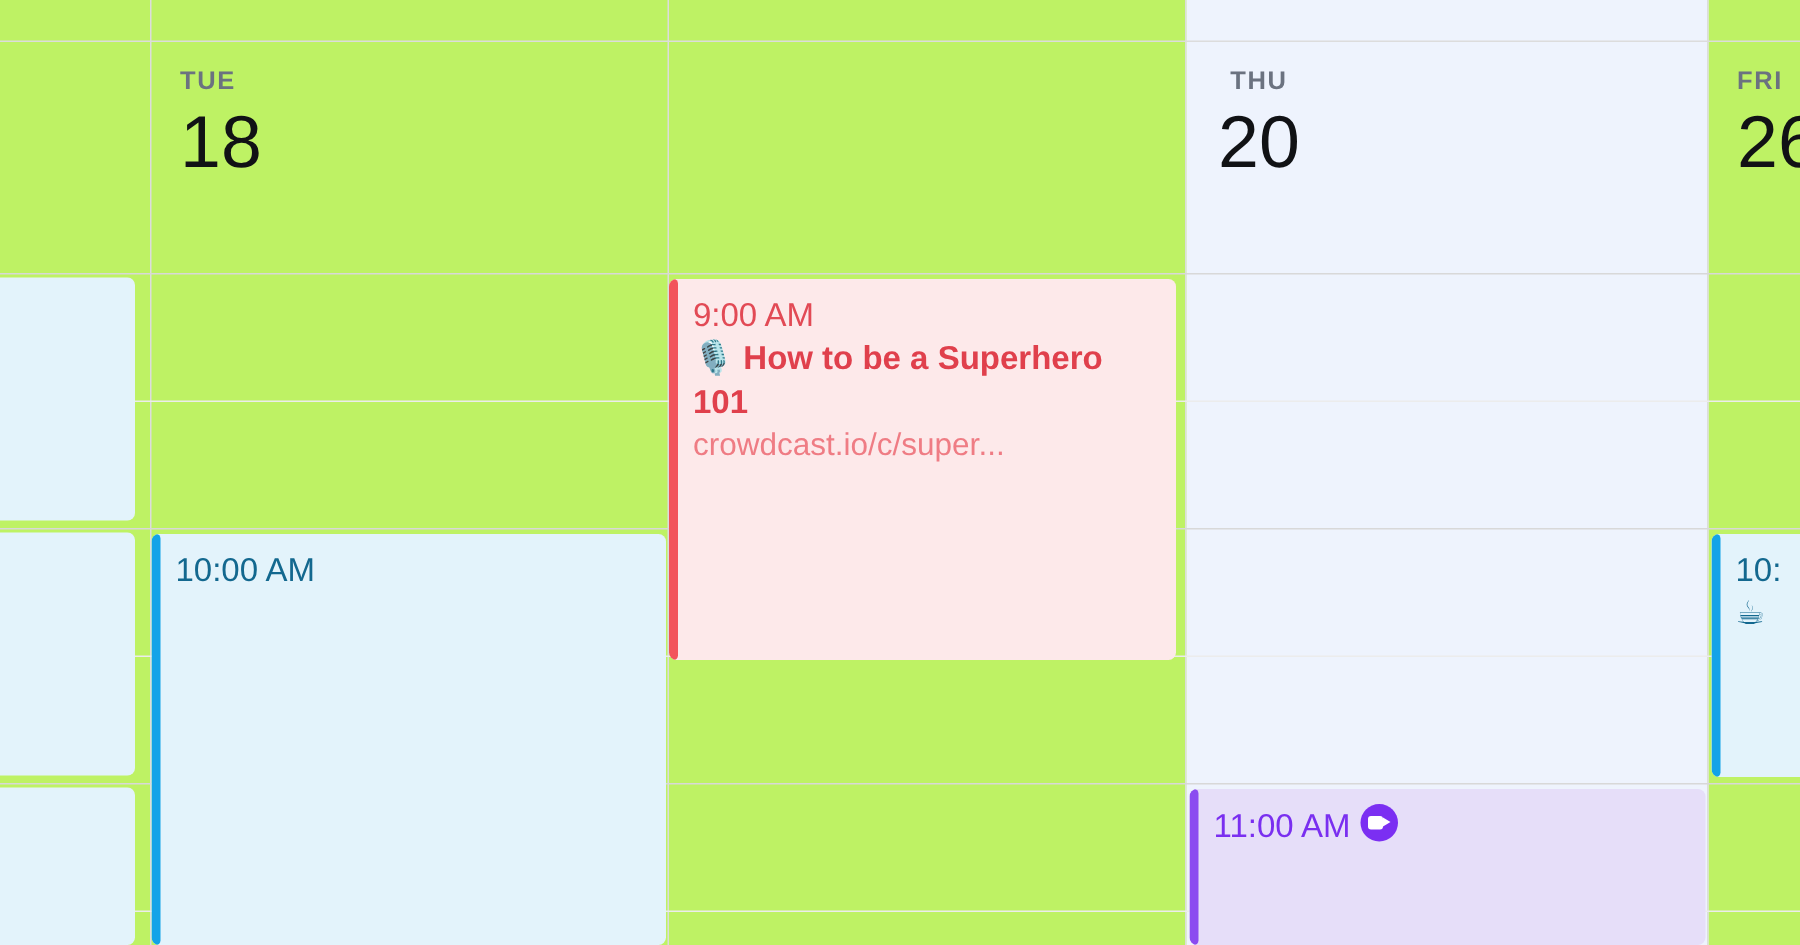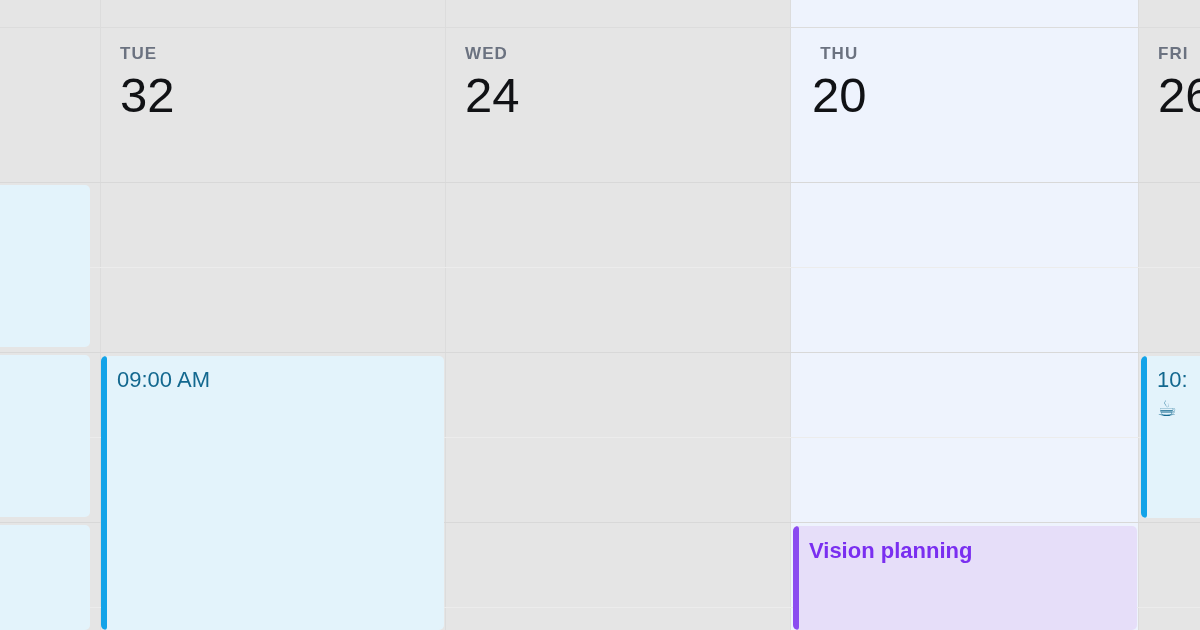--- a/index.html
+++ b/index.html
@@ -3,21 +3,21 @@
 <meta charset="utf-8">
 <style>
   * { margin:0; padding:0; box-sizing:border-box; }
   html,body { width:1200px; height:630px; overflow:hidden; }
   body {
     font-family:"Liberation Sans","DejaVu Sans",sans-serif;
     background:#ffffff;
     -webkit-font-smoothing:antialiased;
   }
 
-  .calendar { position:relative; width:1200px; height:630px; background:#e5e5e5; }
+  .calendar { position:relative; width:1200px; height:630px; background:#bef264; }
 
   
   .col {
     position:absolute; top:0; bottom:0;
     border-right:1.6px solid #dcdcdc;
   }
   .col.today { background:#eef3fd; }
 
   
   .header-band {
@@ -112,44 +112,46 @@
   </div>
   <div class="event ev-blue" style="left:-70px; top:525px; width:160px; height:105px; padding:0;">
   </div>
 
   <div class="header-band">
     <div class="hdr-top-rule"></div>
   </div>
 
   <div class="day-head" style="left:120px;">
     <div class="dow">TUE</div>
-    <div class="dnum">32</div>
-  </div>
-  <div class="day-head" style="left:465px;">
-    <div class="dow">WED</div>
-    <div class="dnum">24</div>
+    <div class="dnum">18</div>
   </div>
   <div class="day-head" style="left:812px;text-align:center;">
     <div class="dow">THU</div>
     <div class="dnum">20</div>
   </div>
   <div class="day-head" style="left:1158px;">
     <div class="dow">FRI</div>
     <div class="dnum">26</div>
   </div>
 
+  <div class="event ev-red" style="left:446px; top:186px; width:338px; height:254px;">
+    <div class="bar"></div>
+    <div class="ev-time">9:00 AM</div>
+    <div class="ev-title"><span class="emoji">🎙️</span> <span>How to be a Superhero 101</span></div>
+    <div class="ev-sub">crowdcast.io/c/super...</div>
+  </div>
 
   <div class="event ev-blue" style="left:101px; top:356px; width:343px; height:274px;">
     <div class="bar"></div>
-    <div class="ev-time">09:00 AM</div>
+    <div class="ev-time">10:00 AM</div>
   </div>
 
   <div class="event ev-purple" style="left:793px; top:526px; width:344px; height:104px;">
     <div class="bar"></div>
-    <div class="ev-title">Vision planning</div>
+    <div class="ev-time"><span>11:00 AM</span><span class="zoom-badge"><span class="cam"></span><span class="cam2"></span></span></div>
   </div>
 
   <div class="event ev-blue" style="left:1141px; top:356px; width:160px; height:162px;">
     <div class="bar"></div>
     <div class="ev-time">10:</div>
     <div class="ev-title"><span class="emoji">☕</span></div>
   </div>
 
 </div>
 

